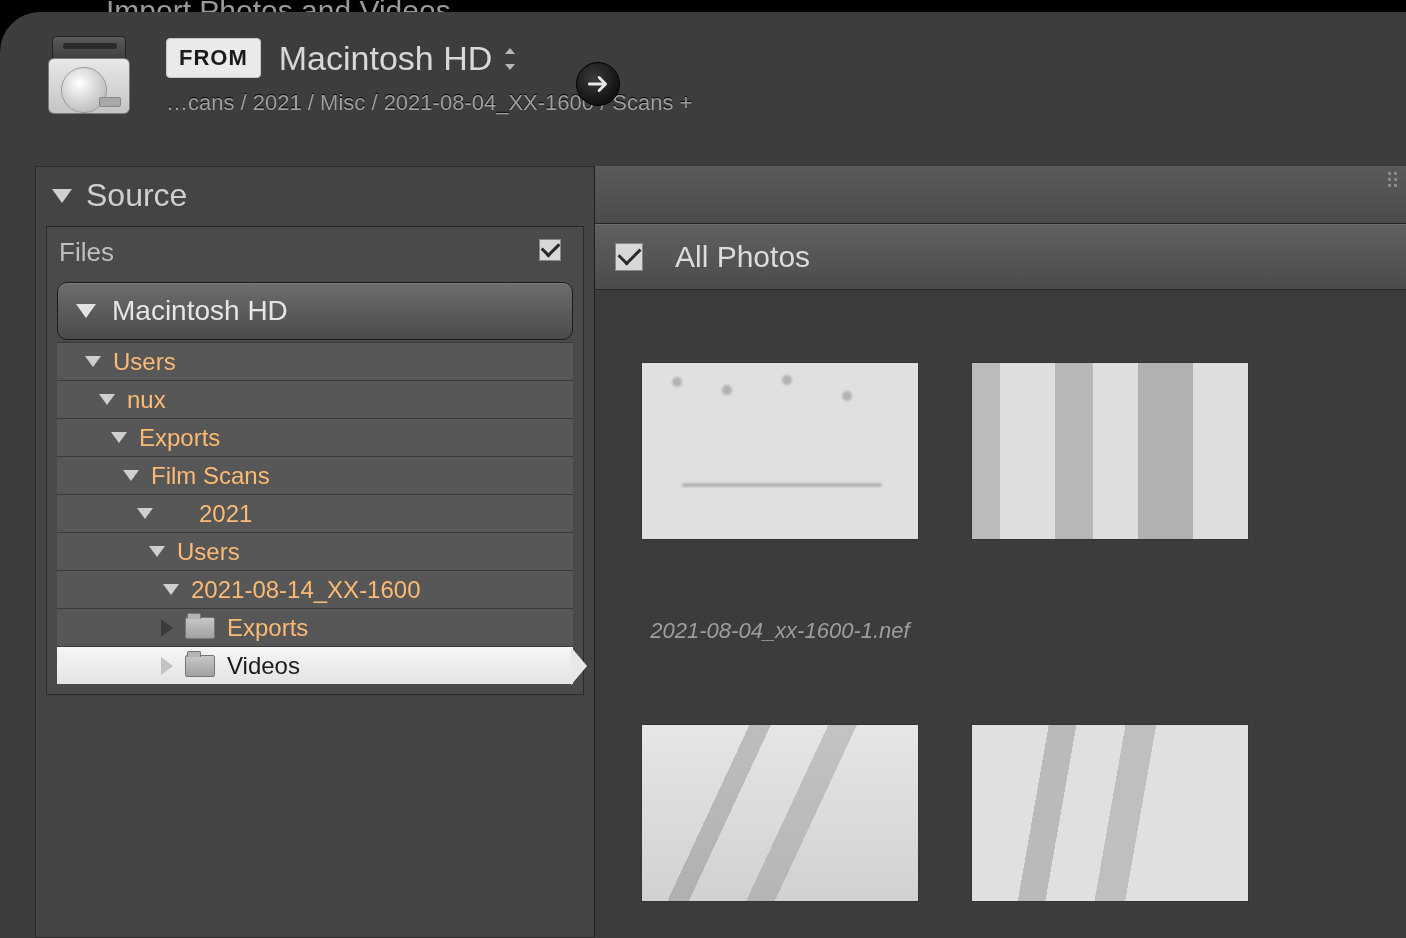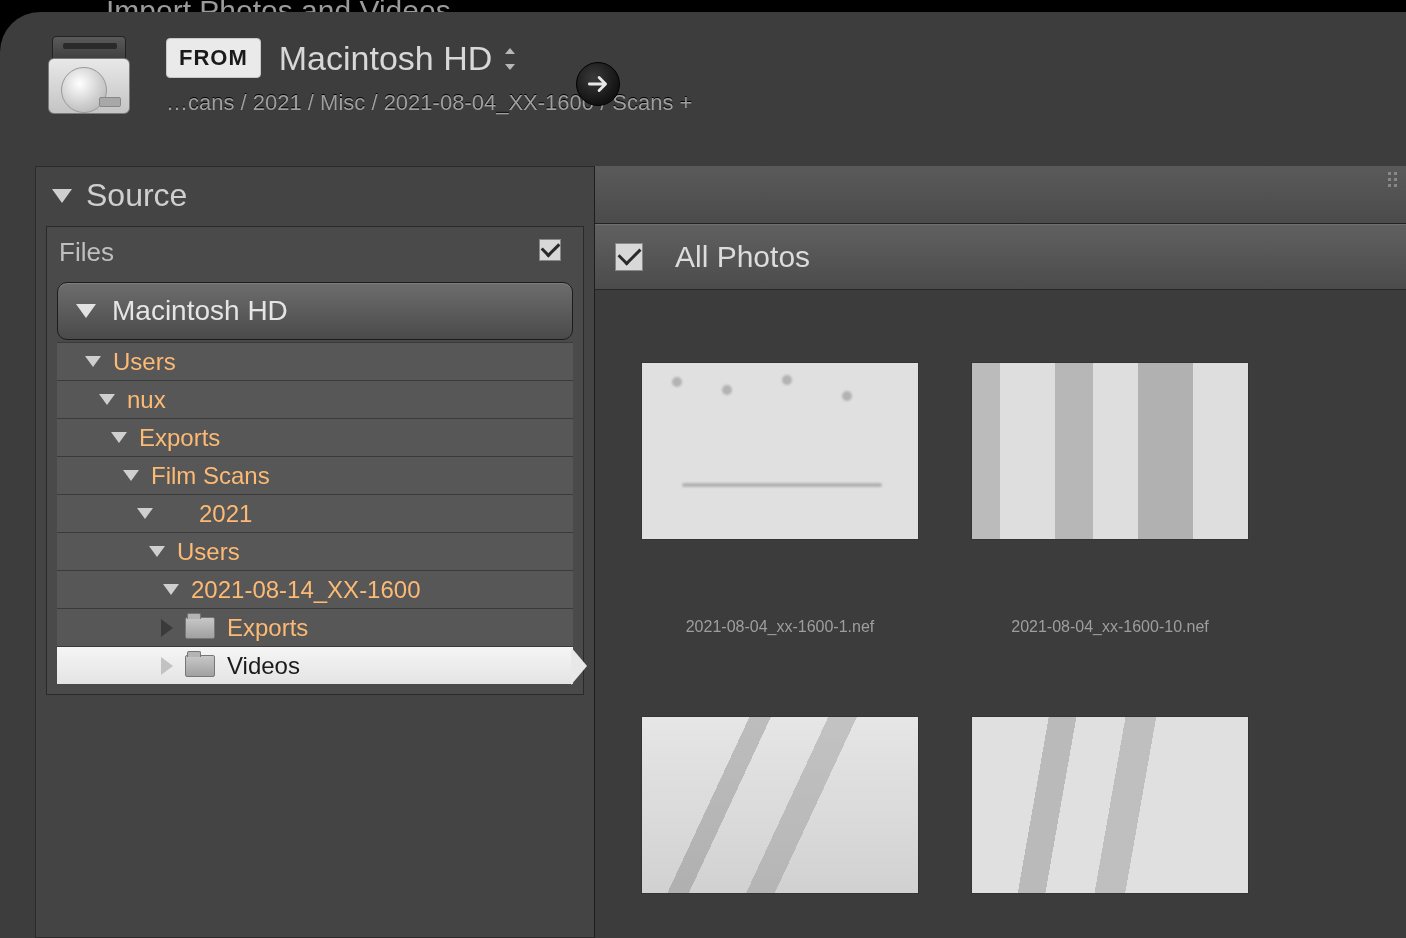--- a/index.html
+++ b/index.html
@@ -270,22 +270,23 @@
       linear-gradient(#ececec,#d6d6d6);
   }
   .thumb.neg4 {
     background:
       linear-gradient(100deg, transparent 0 25%, rgba(110,110,110,.35) 25% 34%, transparent 34% 50%, rgba(110,110,110,.3) 50% 60%, transparent 0),
       #e6e6e6;
   }
 
   .fname {
     margin-top:78px;
-    color:#9e9e9e; font-size:16px;
+    color:#9e9e9e; font-size:22px;
     text-align:center;
+    font-style:italic;
   }
 </style>
 </head>
 <body>
 
 <div class="window-title">Import Photos and Videos</div>
 
 <div class="app">
 
   <div class="header">
@@ -395,21 +396,20 @@
             <span class="blob"></span>
               <span class="blob"></span>
               <span class="blob"></span>
               <span class="blob"></span>
               <span class="blob"></span>
           </div>
           <div class="fname">2021-08-04_xx-1600-1.nef</div>
         </div>
         <div class="cell">
           <div class="thumb neg2"></div>
-          <div class="fname">2021-08-04_xx-1600-10.nef</div>
         </div>
         <div class="cell">
           
           
         </div>
 
         <div class="cell">
           <div class="thumb neg3"></div>
         </div>
         <div class="cell">

